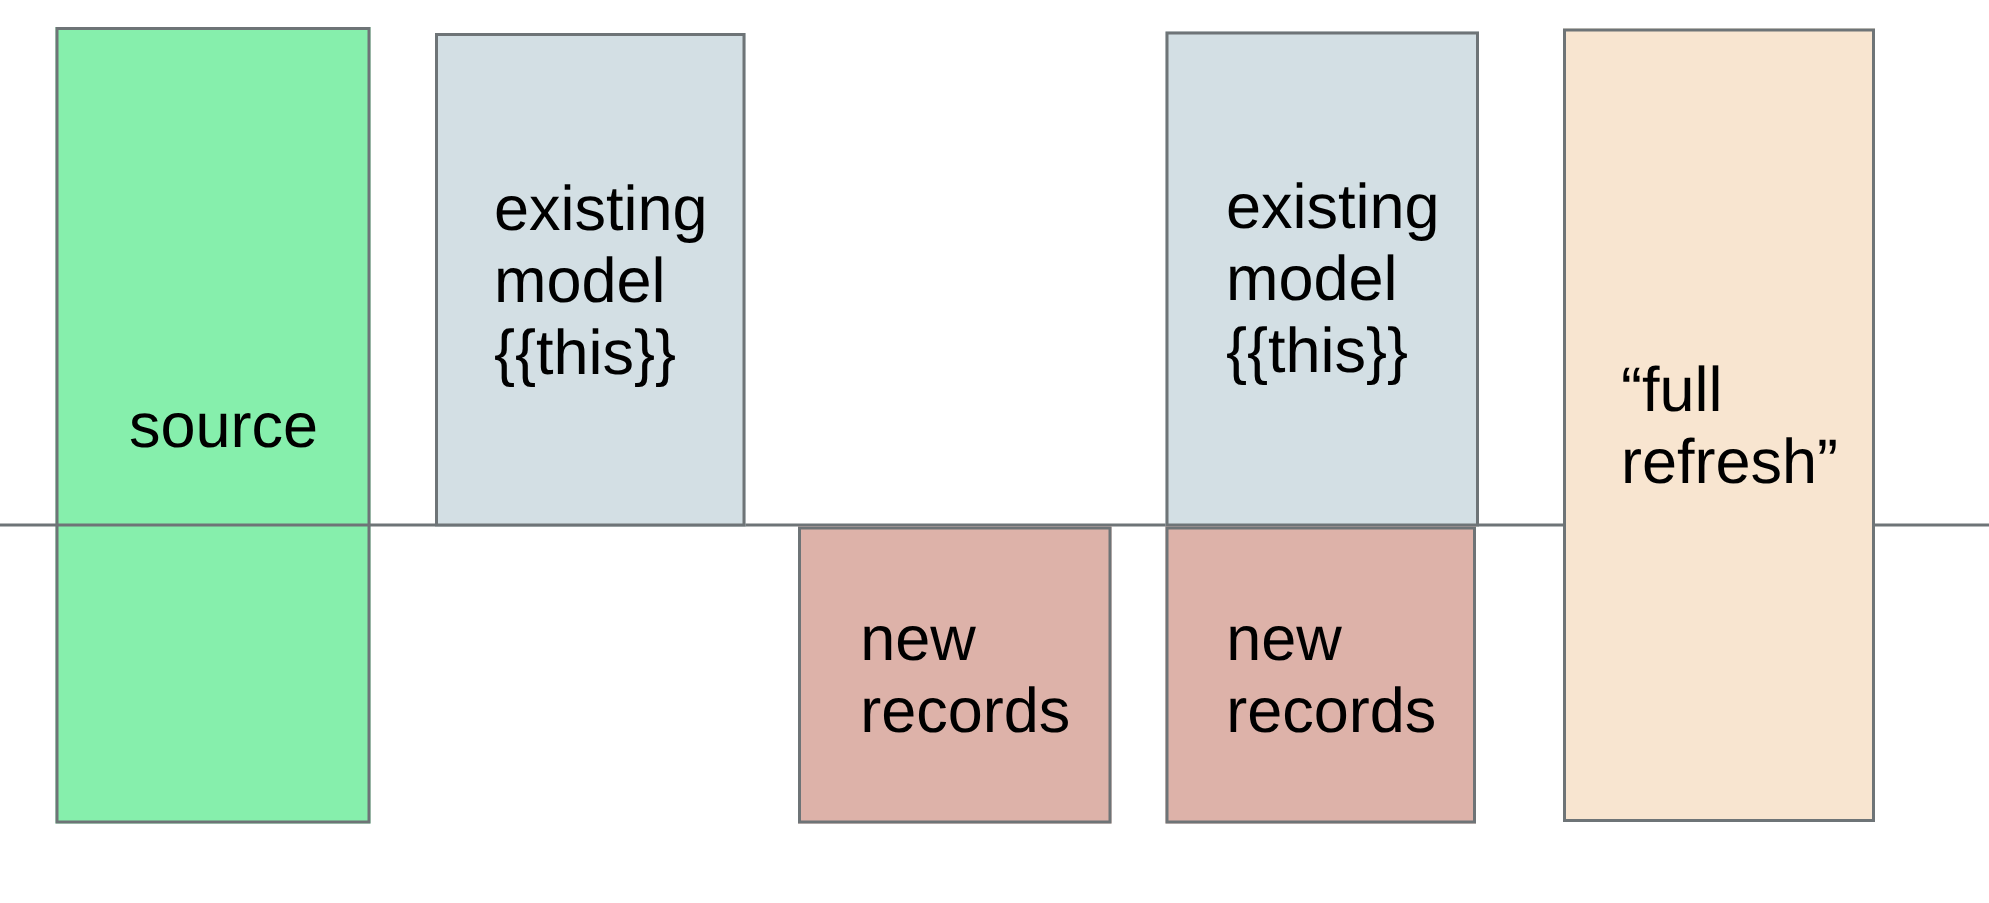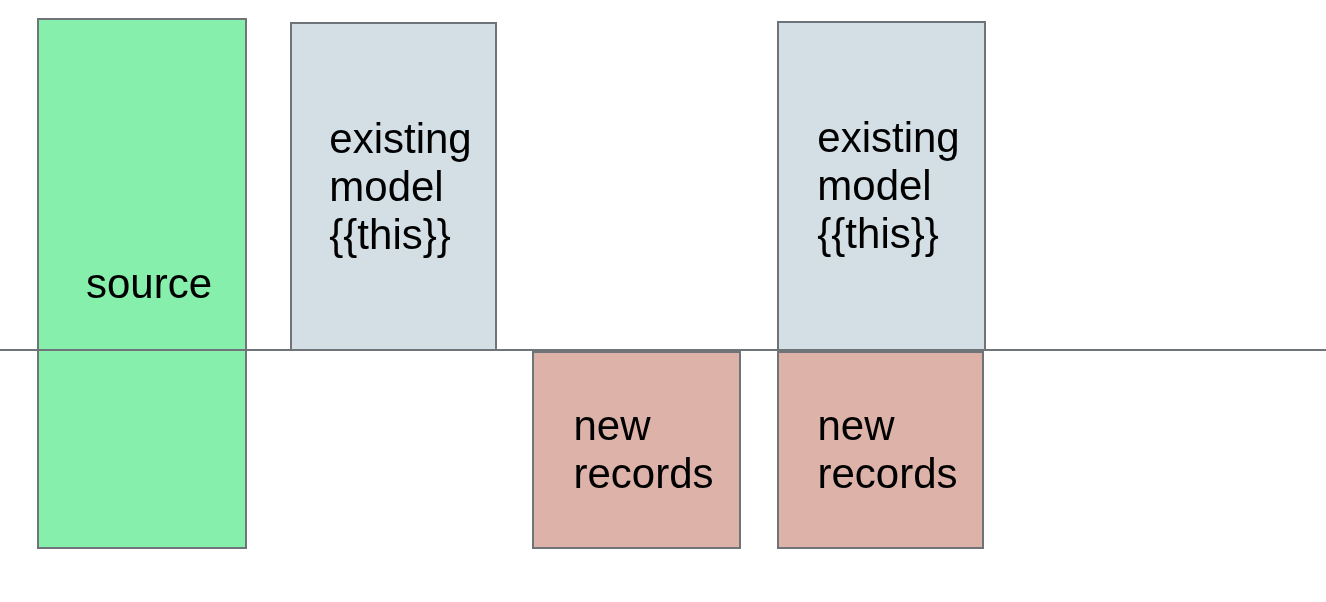--- a/index.html
+++ b/index.html
@@ -102,14 +102,18 @@
     <span>existing
 model
 {{this}}</span>
   </div>
 
   <div class="box" id="box-new-right" style="background: rgb(221, 178, 169); border-color: rgb(110, 116, 119);">
     <span>new
 records</span>
   </div>
 
+  <div class="box" id="box-full-refresh" style="background: rgb(248, 229, 208); border-color: rgb(110, 116, 119);">
+    <span>“full
+refresh”</span>
+  </div>
 
 </div>
 
 </body></html>

